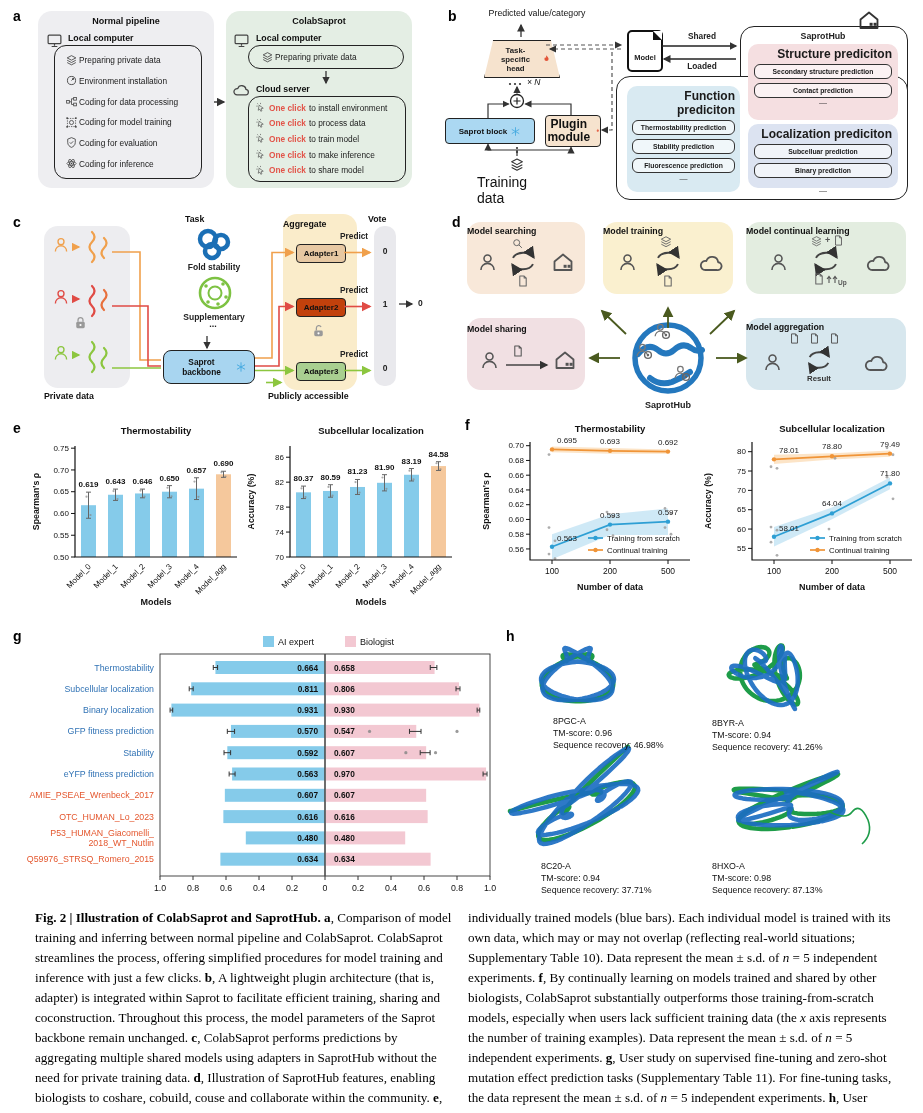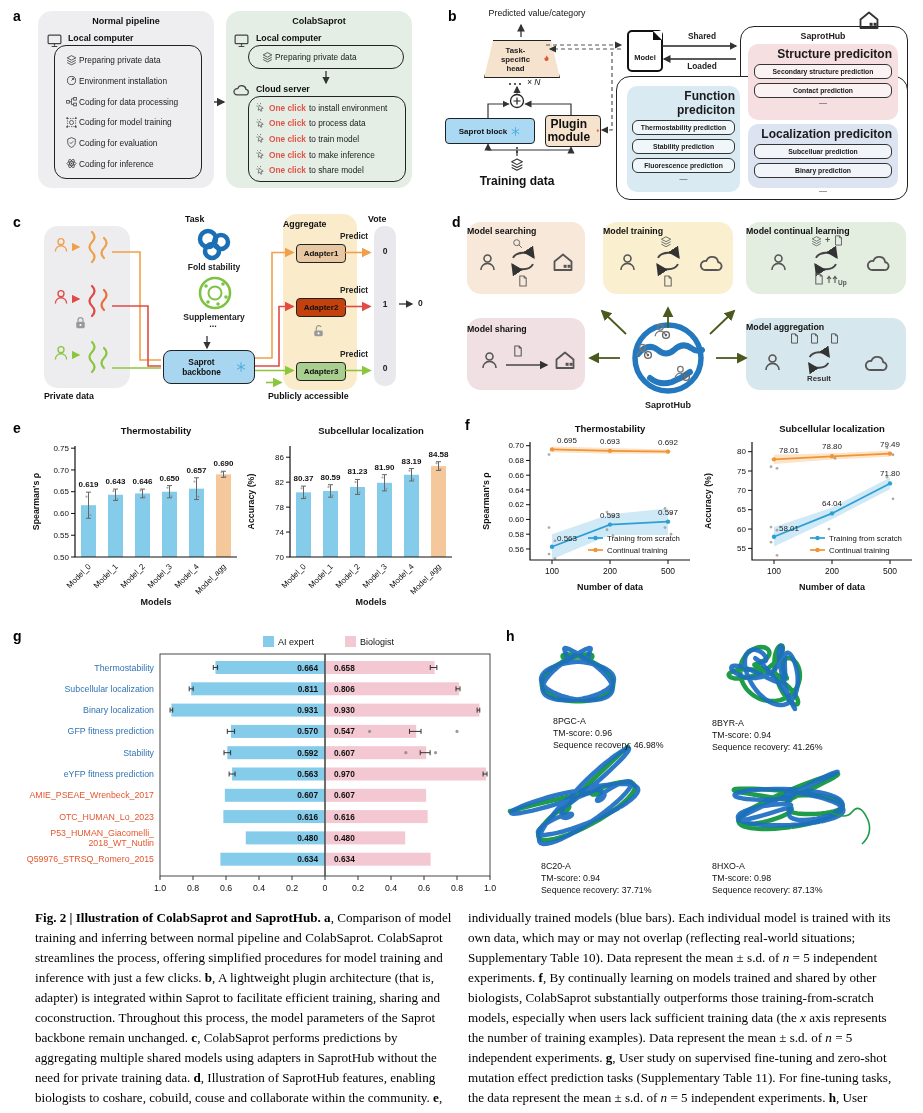--- a/index.html
+++ b/index.html
@@ -255,21 +255,21 @@
   </div>
   <div class="abs nbox" style="left:545px;top:115px;width:54px;height:30px;background:#F6E3CE;flex-direction:row">
     <span style="font-size:12px;line-height:1.1;text-align:center">Plugin module</span>
     <svg class="ic" width="10" height="10" viewBox="0 0 24 24">
         <use href="#sym-flame"></use>
       </svg>
   </div>
   <svg class="abs ic" style="left:509px;top:157px;color:#333" width="16" height="16" viewBox="0 0 24 24">
       <use href="#sym-layers"></use>
     </svg>
-  <div class="abs" style="left:477px;top:174px;width:80px;font-size:12px;font-weight:700;text-align:center;color:#111">Training data</div>
+  <div class="abs" style="left:477px;top:174px;width:80px;font-size:14px;font-weight:400;color:#111">Training data</div>
   <div class="abs" style="left:627px;top:30px;width:32px;height:38px;border:2.4px solid #111;border-radius:5px;background:#fff;display:flex;align-items:flex-end;justify-content:center">
     <div class="abs" style="right:-1px;top:-1px;width:0;height:0;border-left:9px solid #111;border-top:9px solid #fff"></div>
     <span style="font-size:7.5px;font-weight:600;margin-bottom:8px">Model</span>
   </div>
   <div class="abs" style="left:672px;top:31px;width:60px;font-size:8.3px;font-weight:600;text-align:center">Shared</div>
   <div class="abs" style="left:672px;top:61px;width:60px;font-size:8.3px;font-weight:600;text-align:center">Loaded</div>
 
   <div class="abs" style="left:740px;top:26px;width:166px;height:164px;border:1.4px solid #222;border-radius:14px;background:#fff"></div>
   <div class="abs" style="left:616px;top:76px;width:290px;height:122px;border:1.4px solid #222;border-radius:14px;background:#fff"></div>
   <div class="abs" style="left:740px;top:31px;width:166px;font-size:8.8px;font-weight:600;text-align:center">SaprotHub</div>

